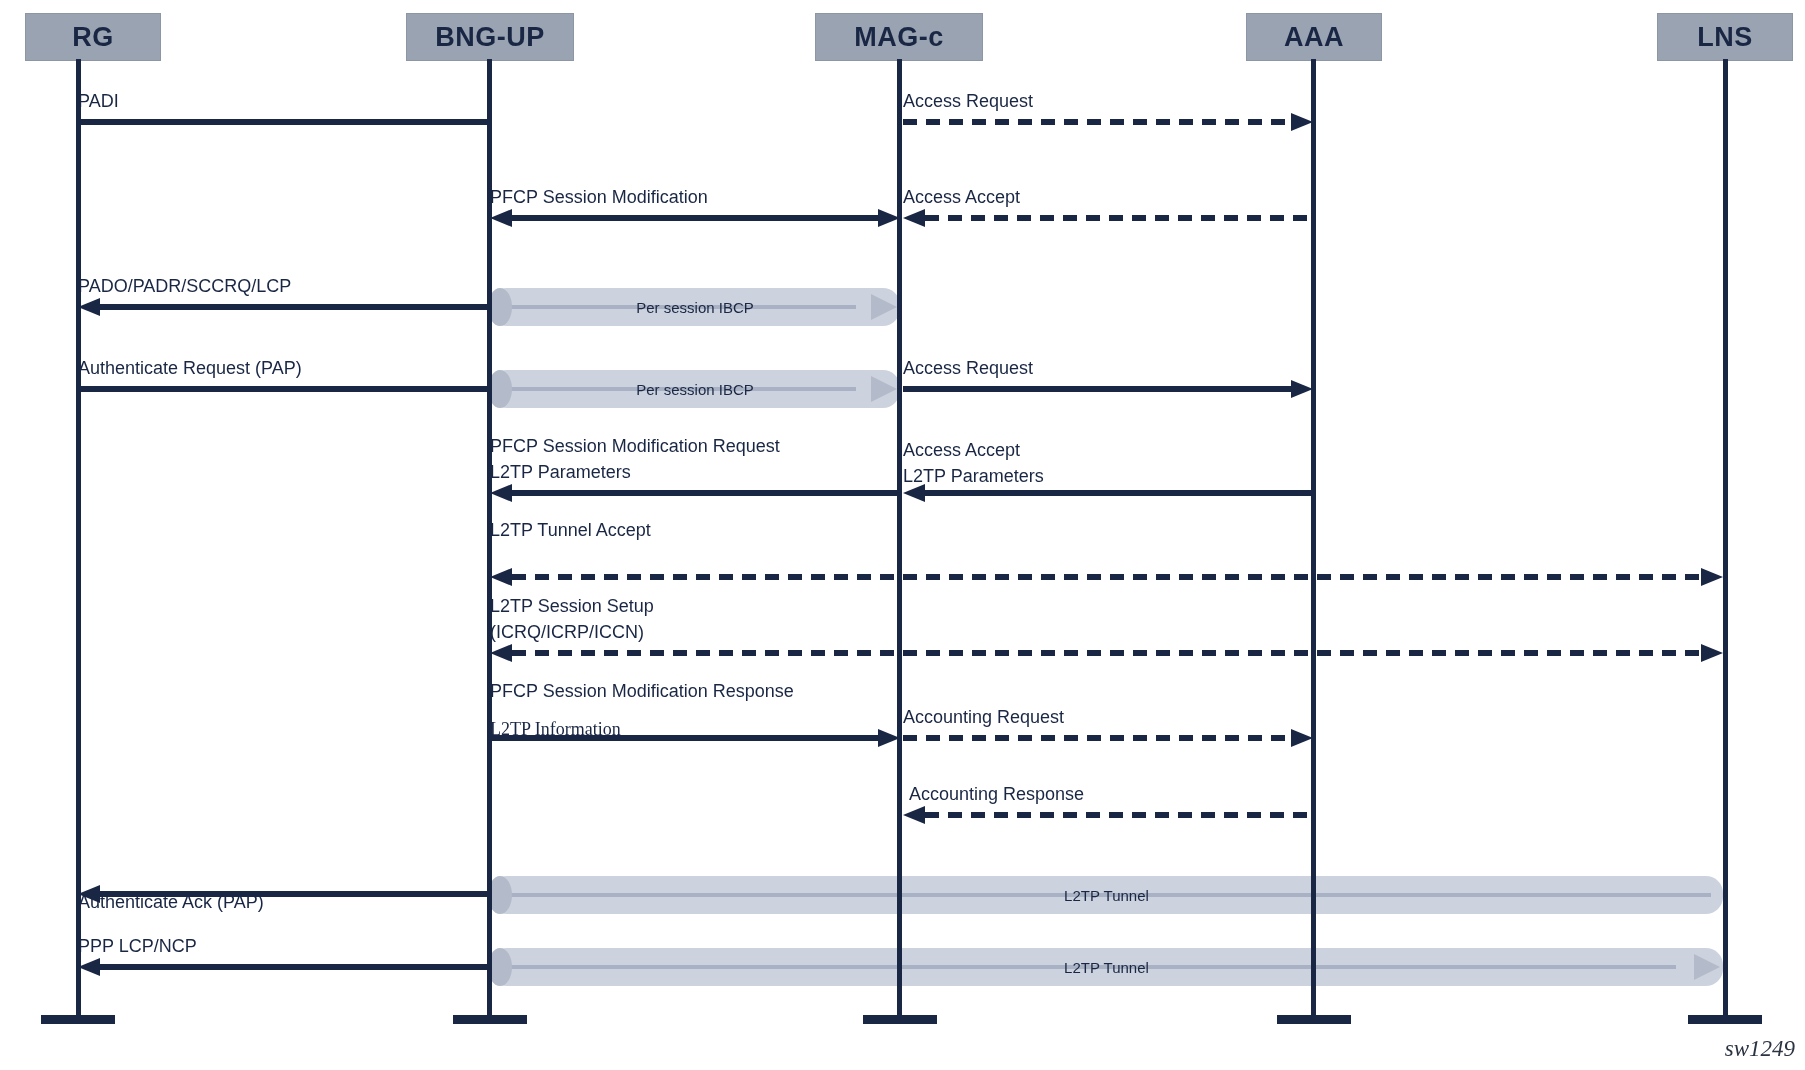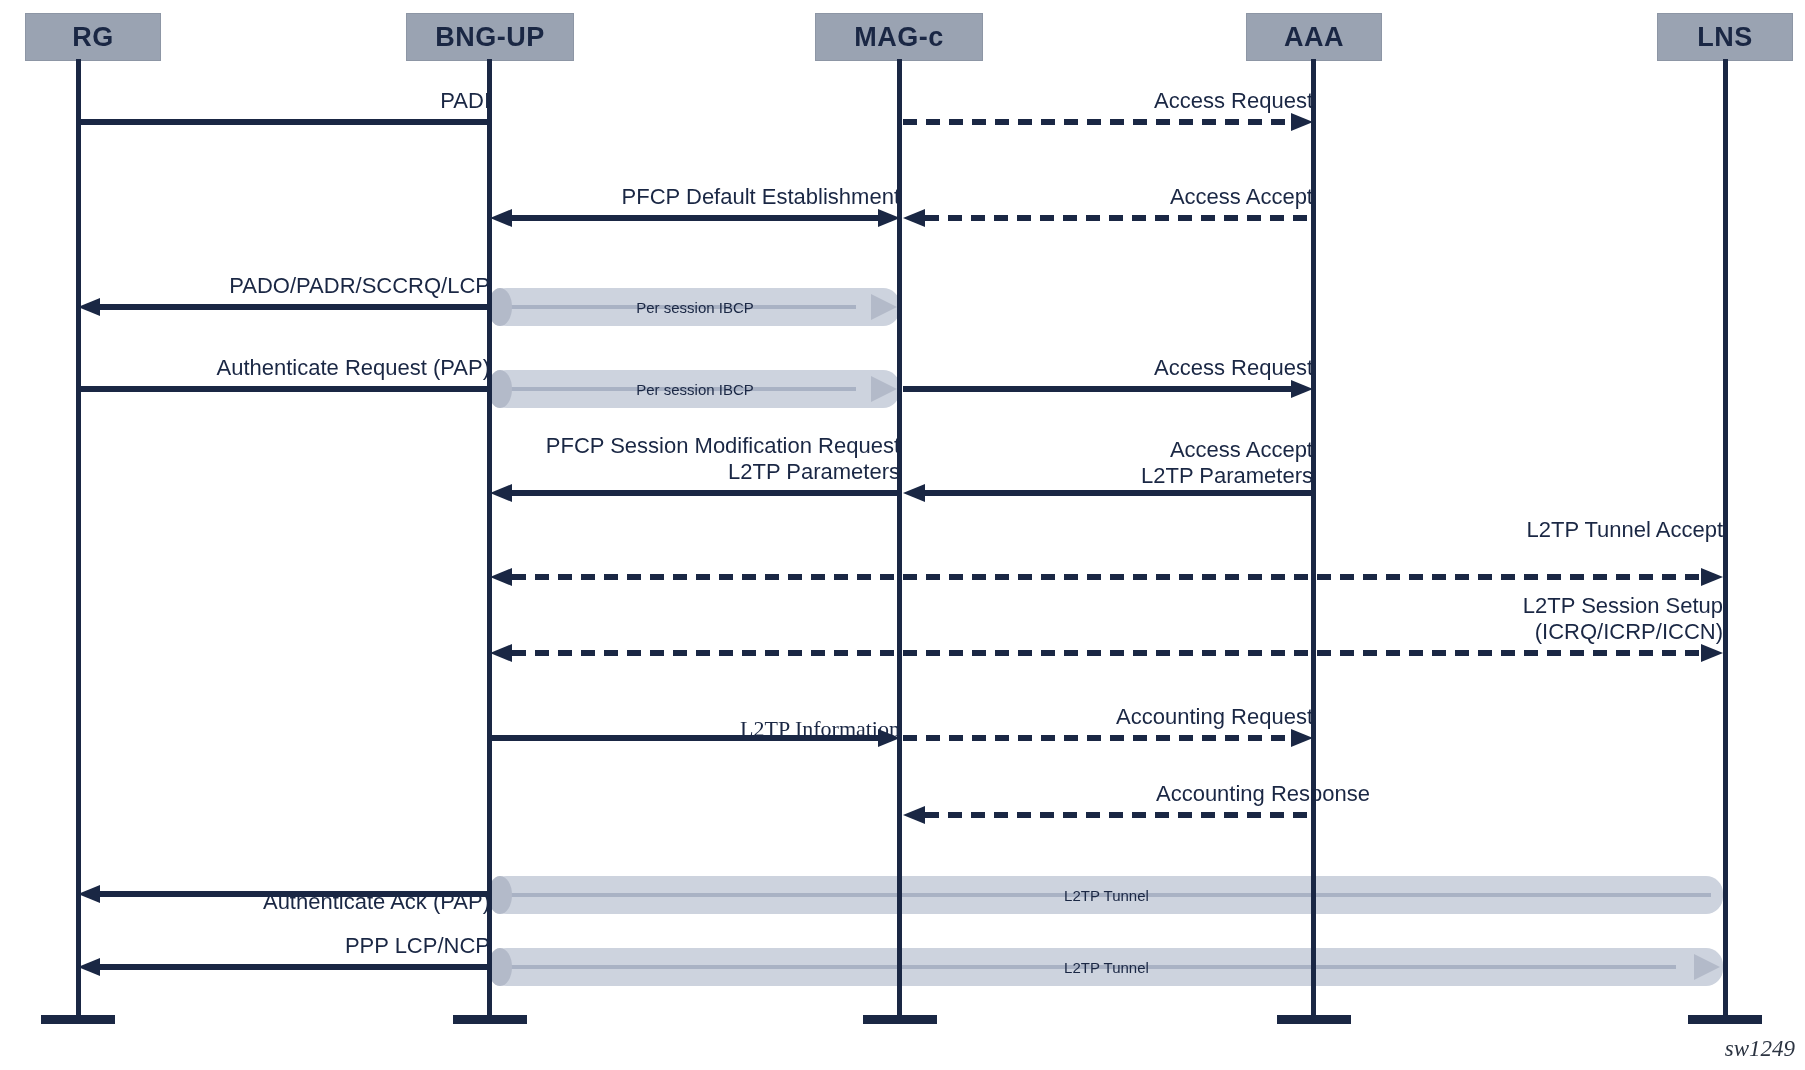--- a/index.html
+++ b/index.html
@@ -7,21 +7,21 @@
     position:relative;width:1805px;height:1070px;background:#ffffff;overflow:hidden;
     font-family:"Liberation Sans","DejaVu Sans",sans-serif;
   }
   .actor{
     position:absolute;top:13px;height:48px;background:#9aa3b2;border:1px solid #8d96a5;
     box-sizing:border-box;display:flex;align-items:center;justify-content:center;
     font-size:27px;font-weight:bold;color:#1a2744;letter-spacing:.5px;
   }
   .lifeline{position:absolute;top:59px;height:960px;width:5px;background:#1a2744;z-index:2;}
   .foot{position:absolute;top:1015px;width:74px;height:9px;background:#1a2744;z-index:2;}
-  .mlabel{position:absolute;text-align:right;font-size:22px;line-height:26px;color:#1a2744;z-index:3;white-space:nowrap;}
+  .mlabel{position:absolute;text-align:left;font-size:18px;line-height:26px;color:#1a2744;z-index:3;white-space:nowrap;}
   .sline{position:absolute;height:6px;background:#1a2744;z-index:3;}
   .dline{position:absolute;height:6px;z-index:3;
     background:repeating-linear-gradient(90deg,#1a2744 0,#1a2744 14px,transparent 14px,transparent 23px);}
   .ah{position:absolute;width:0;height:0;border-top:9px solid transparent;border-bottom:9px solid transparent;z-index:3;}
   .ah.r{border-left:22px solid #1a2744;}
   .ah.l{border-right:22px solid #1a2744;}
   .cyl{position:absolute;height:38px;background:#cdd3de;border-radius:17px;z-index:1;}
   .cyl .axis{position:absolute;left:6px;top:50%;height:4px;margin-top:-2px;background:#a9b2c4;}
   .cyl .cap{position:absolute;left:-2px;top:0;width:24px;height:100%;background:#b3bac9;border-radius:50%;}
   .cyl .head{position:absolute;right:3px;top:50%;transform:translateY(-50%);width:0;height:0;
@@ -47,21 +47,21 @@
   <div class="lifeline" style="left:897px;"></div>
   <div class="lifeline" style="left:1311px;"></div>
   <div class="lifeline" style="left:1723px;"></div>
 
   <div class="mlabel" style="left:78px;top:88px;width:412px;">PADI</div>
   <div class="sline" style="left:78px;top:119px;width:412px;"></div>
   <div class="mlabel" style="left:903px;top:88px;width:410px;">Access Request</div>
   <div class="dline" style="left:903px;top:119px;width:388px;"></div>
   <div class="ah r" style="left:1291px;top:113px;"></div>
 
-  <div class="mlabel" style="left:490px;top:184px;width:410px;">PFCP Default Establishment</div>
+  <div class="mlabel" style="left:490px;top:184px;width:410px;">PFCP Session Modification</div>
   <div class="sline" style="left:508px;top:215px;width:374px;"></div>
   <div class="ah l" style="left:490px;top:209px;"></div>
   <div class="ah r" style="left:878px;top:209px;"></div>
   <div class="mlabel" style="left:903px;top:184px;width:410px;">Access Accept</div>
   <div class="dline" style="left:925px;top:215px;width:388px;"></div>
   <div class="ah l" style="left:903px;top:209px;"></div>
 
   <div class="mlabel" style="left:78px;top:273px;width:412px;">PADO/PADR/SCCRQ/LCP</div>
   <div class="sline" style="left:98px;top:304px;width:392px;"></div>
   <div class="ah l" style="left:78px;top:298px;"></div>
@@ -97,28 +97,29 @@
   <div class="dline" style="left:512px;top:574px;width:1189px;"></div>
   <div class="ah l" style="left:490px;top:568px;"></div>
   <div class="ah r" style="left:1701px;top:568px;"></div>
 
   <div class="mlabel" style="left:490px;top:593px;width:1233px;">L2TP Session Setup</div>
   <div class="mlabel" style="left:490px;top:619px;width:1233px;">(ICRQ/ICRP/ICCN)</div>
   <div class="dline" style="left:512px;top:650px;width:1189px;"></div>
   <div class="ah l" style="left:490px;top:644px;"></div>
   <div class="ah r" style="left:1701px;top:644px;"></div>
 
+  <div class="mlabel" style="left:490px;top:678px;width:410px;">PFCP Session Modification Response</div>
   <div class="mlabel" style="left:490px;top:716px;width:410px;font-family:Liberation Serif, serif;">L2TP Information</div>
   <div class="sline" style="left:490px;top:735px;width:390px;"></div>
   <div class="ah r" style="left:878px;top:729px;"></div>
   <div class="mlabel" style="left:903px;top:704px;width:410px;">Accounting Request</div>
   <div class="dline" style="left:903px;top:735px;width:388px;"></div>
   <div class="ah r" style="left:1291px;top:729px;"></div>
 
-  <div class="mlabel" style="left:920px;top:781px;width:410px;padding-left:40px;">Accounting Response</div>
+  <div class="mlabel" style="left:869px;top:781px;width:410px;padding-left:40px;">Accounting Response</div>
   <div class="dline" style="left:925px;top:812px;width:388px;"></div>
   <div class="ah l" style="left:903px;top:806px;"></div>
 
   <div class="mlabel" style="left:78px;top:860px;width:412px;margin-top:29px;">Authenticate Ack (PAP)</div>
   <div class="sline" style="left:98px;top:891px;width:392px;"></div>
   <div class="ah l" style="left:78px;top:885px;"></div>
   <div class="cyl" style="left:490px;top:876px;width:1233px;">
     <div class="axis" style="width:1215px;"></div>
     <div class="cap"></div>
     <div class="clabel">L2TP Tunnel</div>

